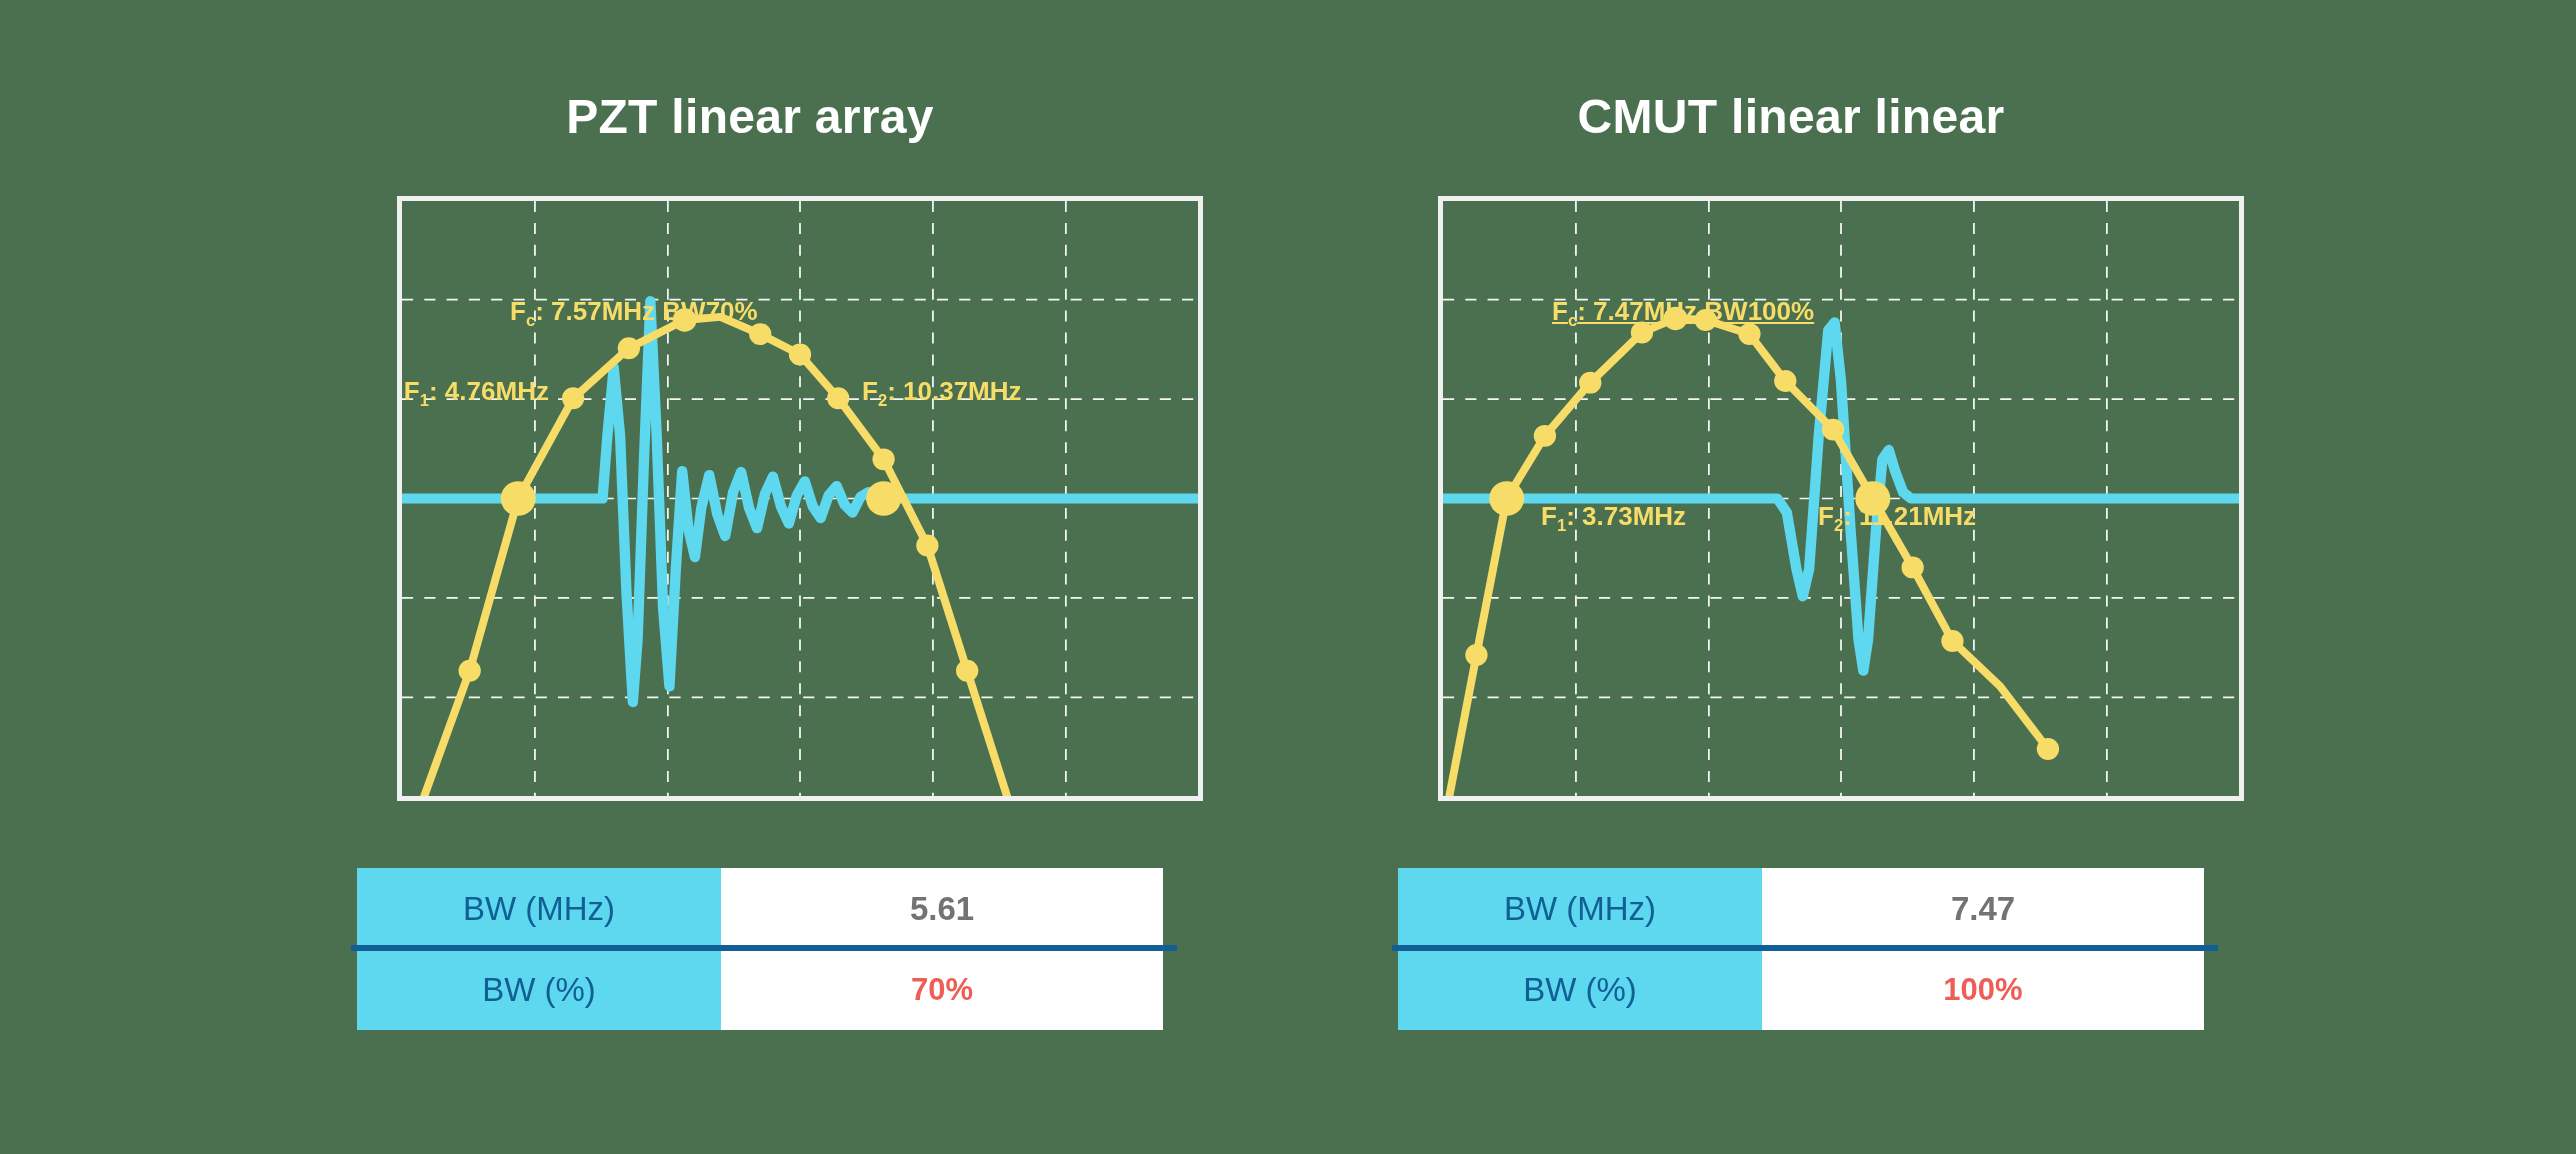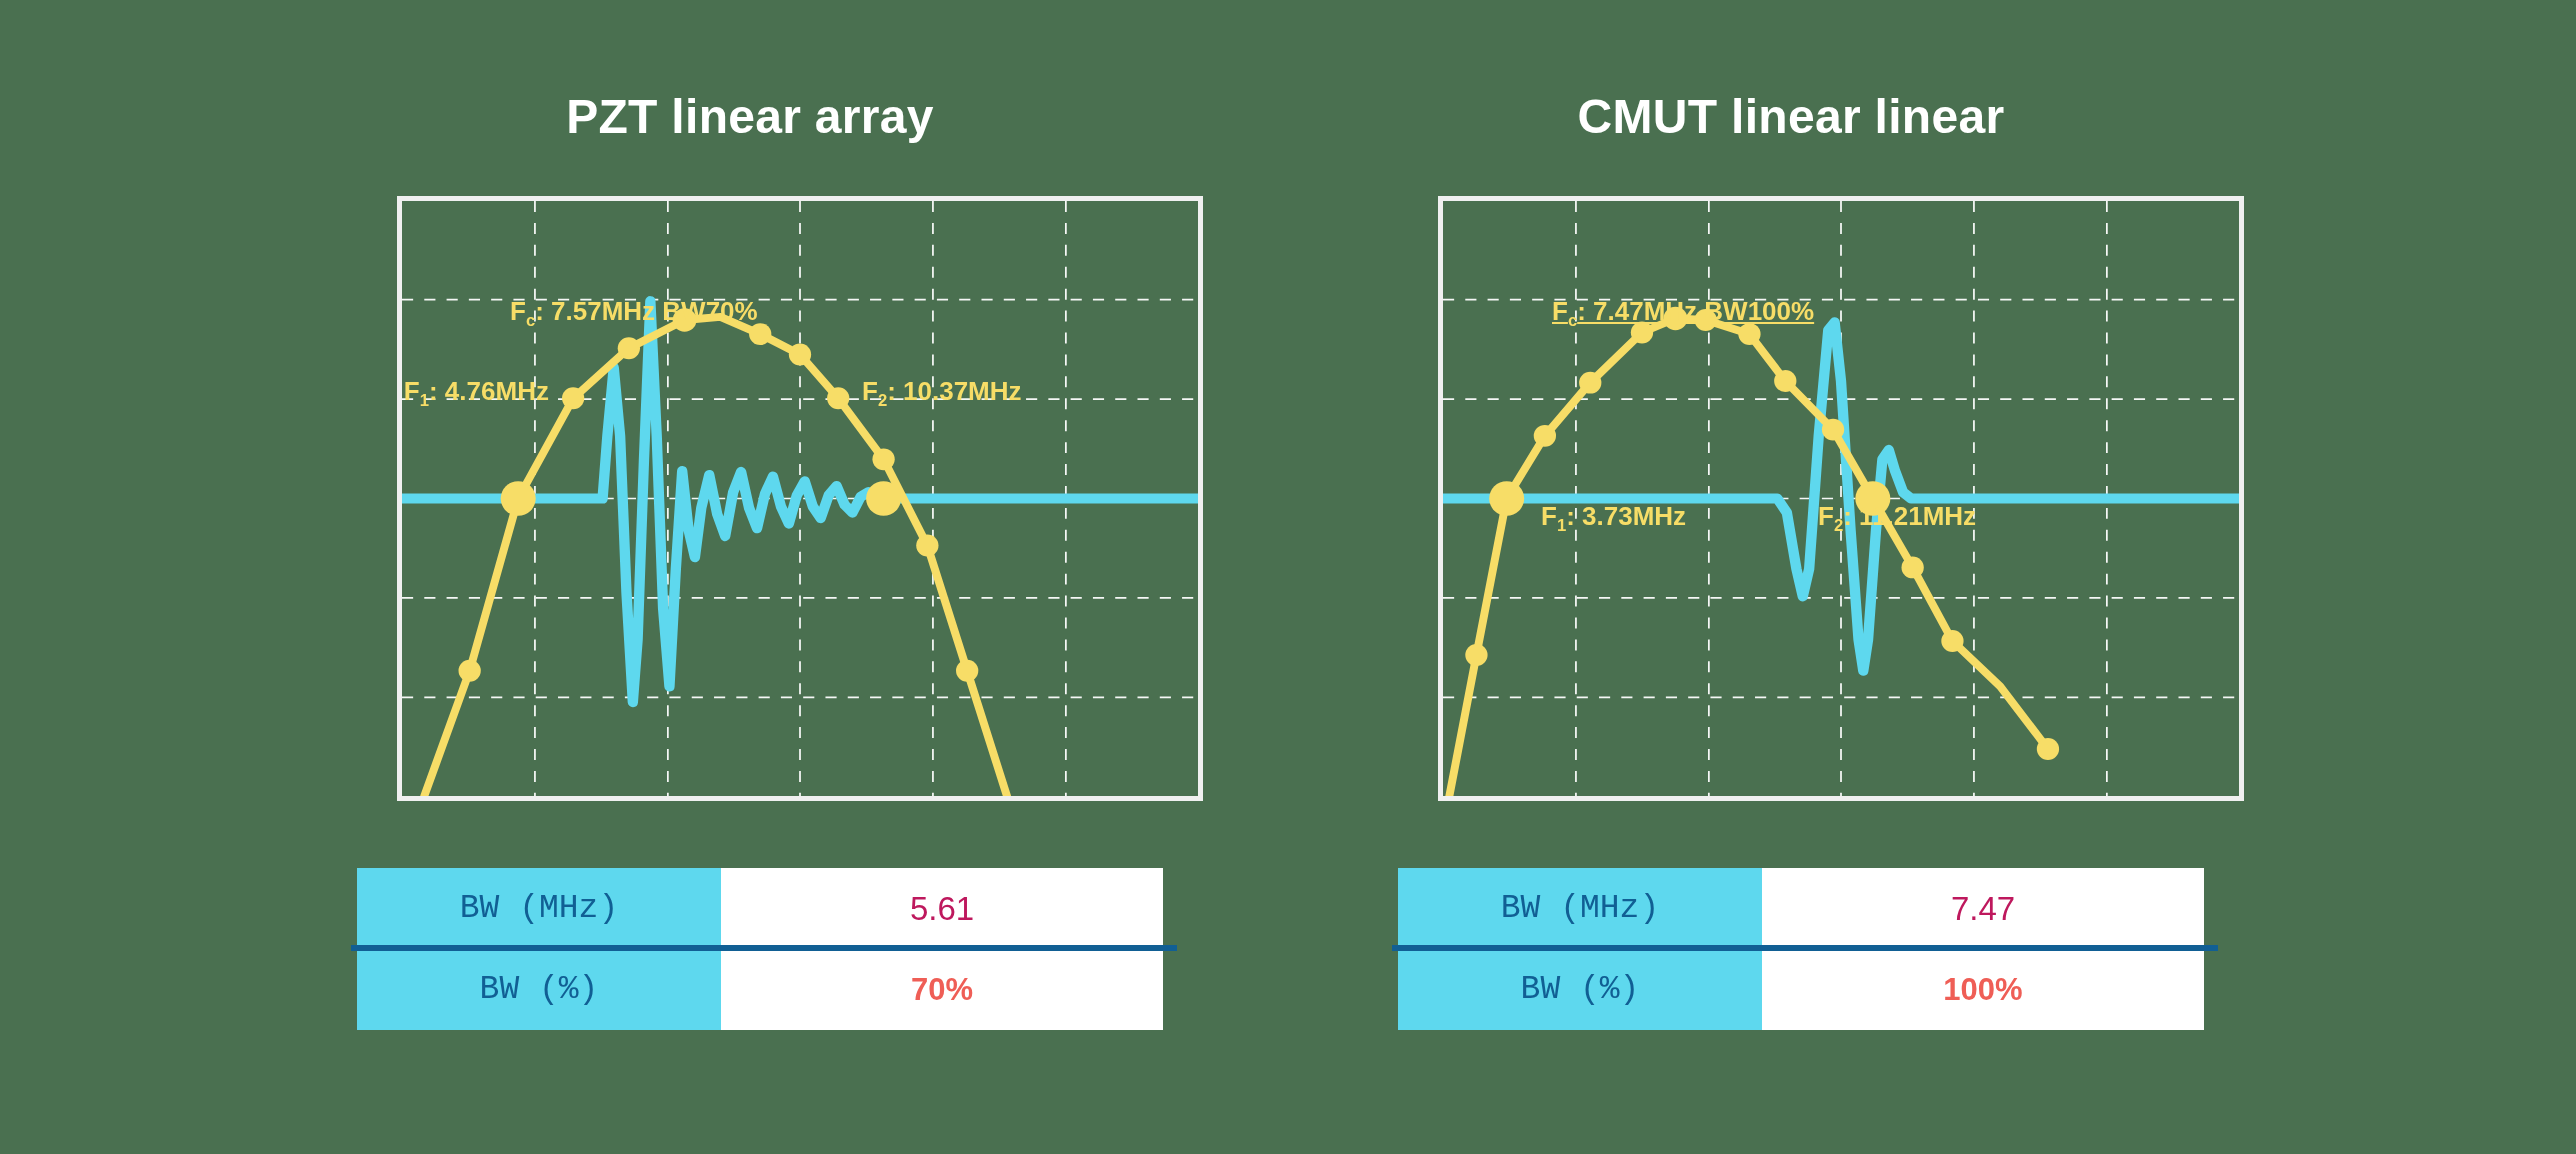--- a/index.html
+++ b/index.html
@@ -56,28 +56,27 @@
     width:806px;height:162px;
   }
   .bw-row{display:flex;width:100%;height:81px;}
   .bw-key{
     width:364px;height:81px;
     background:#5ed8ee;
     display:flex;align-items:center;justify-content:center;
     color:#115f94;
     font-size:33px;font-weight:400;
     box-sizing:border-box;
-    font-family:Liberation Mono, monospace;
   }
   .bw-val{
     width:442px;height:81px;
     background:#ffffff;
     display:flex;align-items:center;justify-content:center;
-    color:#be185d;
-    font-size:33px;font-weight:400;
+    color:#737373;
+    font-size:33px;font-weight:700;
     box-sizing:border-box;
   }
   .bw-val.accent{color:#ef5e56;font-size:31px;font-weight:700;}
   .bw-divider{
     position:absolute;
     left:-6.4px;top:77px;
     width:826px;height:5.8px;
     background:#115f94;
   }
 </style>

